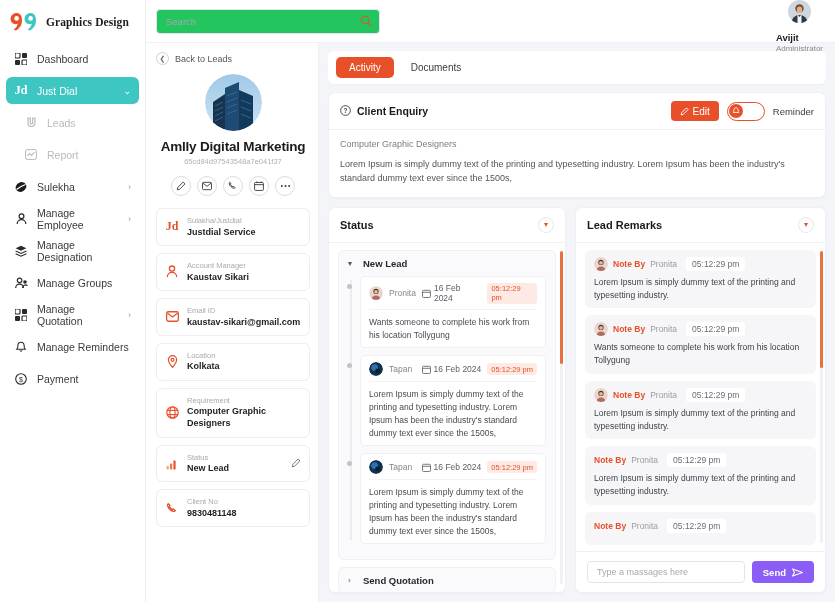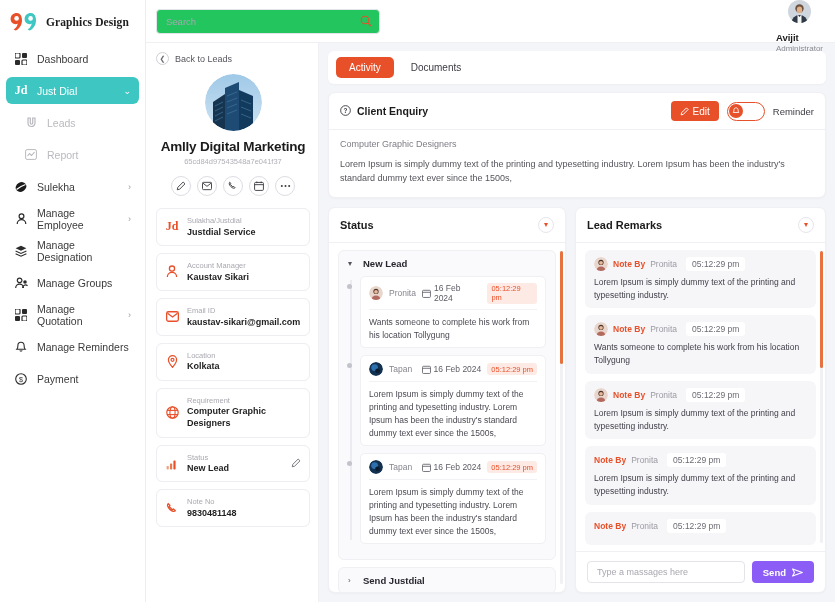--- a/index.html
+++ b/index.html
@@ -526,21 +526,21 @@
           </span>
         </div>
 
         <div class="info-card">
           <span class="info-ico">
             <svg width="13" height="13" viewBox="0 0 12 12">
                 <path d="M2 1.5 c-1 1 -0.8 3 1.4 5.2 s4.2 2.4 5.2 1.4 l-1.6 -1.6 -1.2 0.6 -2.8 -2.8 0.6 -1.2 Z" fill="none" stroke="#e8502a" stroke-width="1.2"></path>
               </svg>
           </span>
           <div>
-            <div class="info-label">Note No</div>
+            <div class="info-label">Client No</div>
             <div class="info-value">9830481148</div>
           </div>
         </div>
       </div>
 
       <div class="content">
 
         <div class="tabs-card">
           <div class="tab active">Activity</div>
           <div class="tab">Documents</div>
@@ -674,21 +674,21 @@
                       </div>
                     </div>
 
                   </div>
                 </div>
               </div>
 
               <div class="acc-section">
                 <div class="acc-head">
                   <span class="acc-caret">›</span>
-                  <span class="acc-title">Send Justdial</span>
+                  <span class="acc-title">Send Quotation</span>
                 </div>
               </div>
 
               <div class="scrollbar-track">
                 <div class="scrollbar-thumb" style="height:34%"></div>
               </div>
             </div>
           </div>
 
           <div class="panel remarks-panel">

